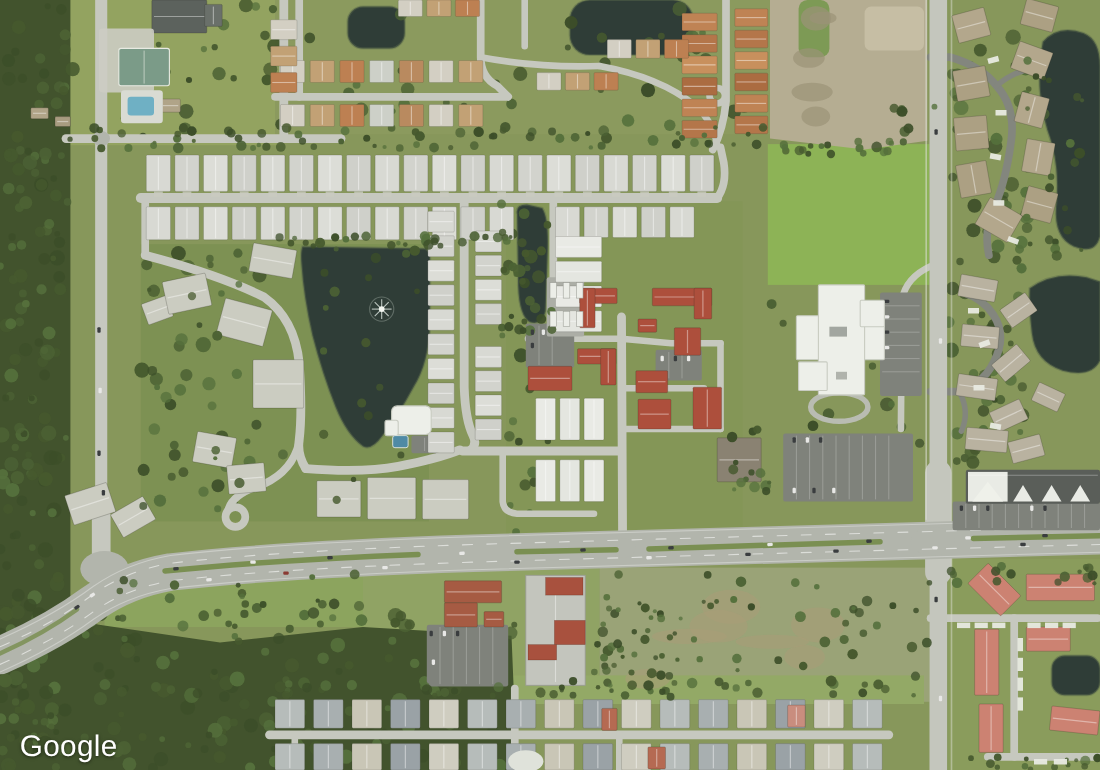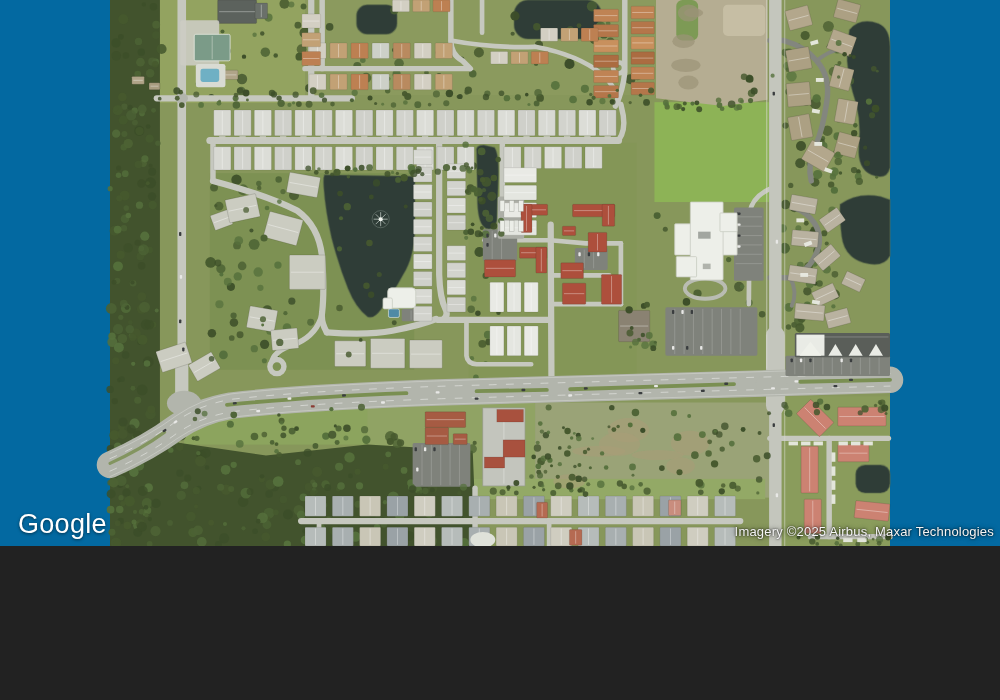--- a/index.html
+++ b/index.html
@@ -1,16 +1,16 @@
 <!DOCTYPE html>
 <html><head>
 <meta charset="utf-8">
 <style>
   html,body{margin:0;padding:0;background:#222;}
-  .viewport{position:relative;width:1000px;height:546px;overflow:hidden;
+  .viewport{position:relative;width:1000px;height:700px;overflow:hidden;
     background:#0369a1;font-family:"Liberation Sans",sans-serif;text-align:center;}
   .viewport svg{position:absolute;left:0;top:0;width:100%;height:100%;display:block;}
   .logo{position:absolute;left:18px;bottom:6px;color:#fff;font-size:27px;
     font-weight:400;letter-spacing:.3px;text-shadow:0 1px 3px rgba(0,0,0,.55);
     user-select:none;cursor:pointer;}
   .attribution{position:absolute;right:6px;bottom:7px;color:#f5f5f5;font-size:13px;
     letter-spacing:.2px;text-shadow:0 0 2px rgba(0,0,0,.9),0 0 5px rgba(0,0,0,.6);}
 </style>
 </head>
 <body>
@@ -1737,14 +1737,13 @@
         <rect x="925" y="580" width="5" height="12" fill="#e8eae2" opacity="0.95"></rect>
         <rect x="925" y="598" width="5" height="12" fill="#e8eae2" opacity="0.95"></rect>
         <rect x="925" y="616" width="5" height="12" fill="#e8eae2" opacity="0.95"></rect>
         <rect x="925" y="634" width="5" height="12" fill="#e8eae2" opacity="0.95"></rect>
         <rect x="940" y="690" width="12" height="5" fill="#e8eae2" opacity="0.95"></rect>
         <rect x="958" y="690" width="12" height="5" fill="#e8eae2" opacity="0.95"></rect>
         <ellipse cx="478" cy="692" rx="16" ry="10" fill="#dfe2da"></ellipse>
       </g>
   </svg>
   <div class="logo">Google</div>
-  <div class="attribution">Imagery ©2025 Airbus, Maxar Technologies</div>
 </div>
 
 </body></html>

